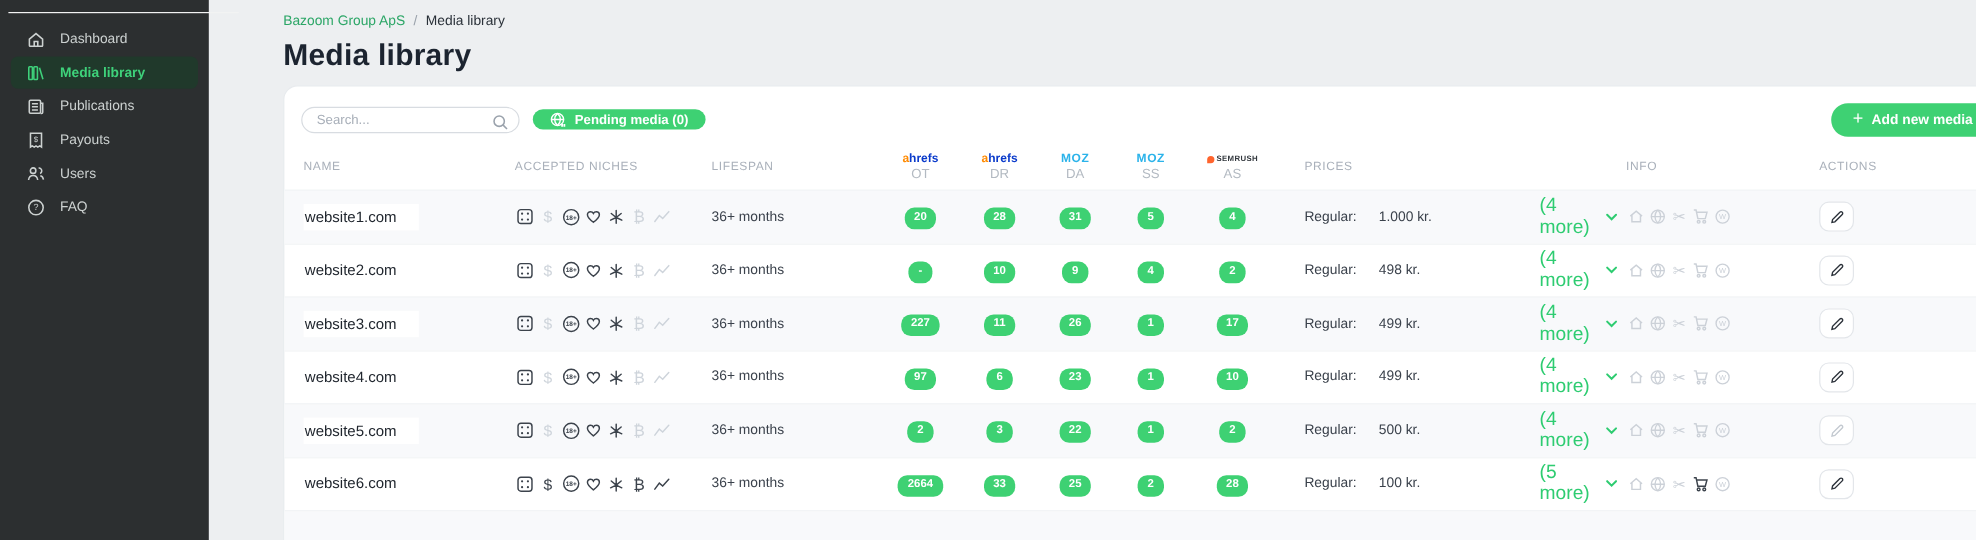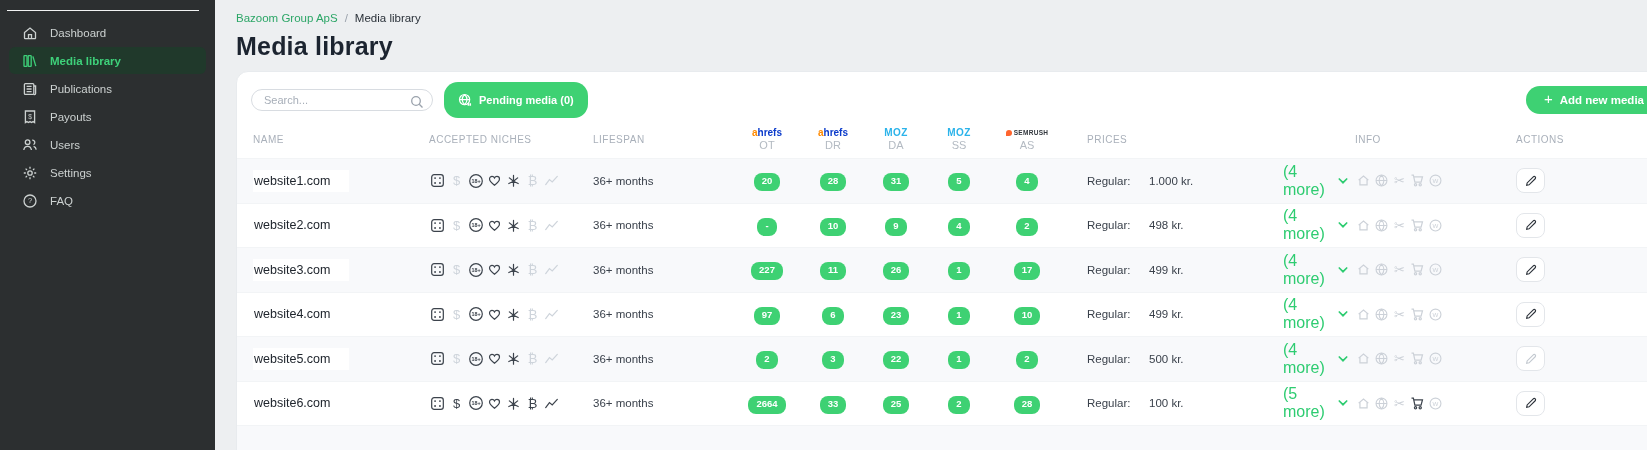--- a/index.html
+++ b/index.html
@@ -1,20 +1,20 @@
 <!DOCTYPE html>
 <html><head>
 <meta charset="utf-8">
 <style>
   * { margin:0; padding:0; box-sizing:border-box; }
   html,body { width:1647px; height:450px; overflow:hidden; background:#edeff1;
     font-family:"Liberation Sans", sans-serif; }
 
   
-  .sidebar { position:absolute; left:0; top:0; width:215px; height:450px; background:#2c2f30; }
+  .sidebar { position:absolute; left:0; top:0; width:174px; height:450px; background:#2c2f30; }
   .sidebar-divider { position:absolute; top:10px; left:7px; width:192px; height:0;
     border-top:1.6px solid #f2f3f3; }
   .nav { position:absolute; top:18px; left:0; right:0; }
   .nav-item { display:flex; align-items:center; gap:12px; height:27px; margin:1px 9px;
     padding-left:13px; border-radius:6px; color:#ccd1d0; font-size:11.5px; cursor:pointer; }
   .nav-item .nicon { width:16px; height:16px; display:flex; align-items:center; justify-content:center; }
   .nav-item.active { background:#20392b; color:#3ed17a; font-weight:700; }
   .nav-item svg { display:block; }
 
   
@@ -30,21 +30,21 @@
     background:#fff; border:1px solid #e8ebee; border-radius:12px; overflow:hidden; }
 
   
   .toolbar { display:flex; align-items:center; margin:14px 14px 0 14px; height:27px; }
   .search-wrap { position:relative; width:182px; }
   .search-input { width:182px; height:22px; border:1px solid #d8dce1; border-radius:14px;
     padding:0 28px 0 12px; font-size:11px; color:#3a414b; background:#fff; outline:none;
     font-family:"Liberation Sans", sans-serif; }
   .search-input::placeholder { color:#a7aeb8; }
   .search-icon { position:absolute; right:9px; top:6px; }
-  .btn { border:none; height:36px; border-radius:14px; background:#3ed173; color:#fff;
+  .btn { border:none; height:17px; border-radius:14px; background:#3ed173; color:#fff;
     font-size:11px; font-weight:700; display:flex; align-items:center; gap:7px; padding:0 14px;
     cursor:pointer; white-space:nowrap; font-family:"Liberation Sans", sans-serif; }
   .pending-btn { margin-left:11px; }
   .add-btn { margin-left:auto; margin-right:-14px; padding:0 18px; height:28px; font-size:11.5px; }
   .plus-glyph { font-size:15px; font-weight:400; line-height:1; margin-top:-2px; }
 
   
   .grid { display:grid; padding-left:16px;
     grid-template-columns:176px 164px 140px 68px 64px 62px 64px 72px 220px 65px 153px 1fr;
     align-items:center; }
@@ -137,29 +137,20 @@
             <path d="M1.8 13c.3-2.4 1.9-3.7 3.8-3.7S9.1 10.6 9.4 13"></path>
             <path d="M10.2 3.1a2.3 2.3 0 0 1 2.6 2.3c0 1-.6 1.8-1.4 2.1"></path>
             <path d="M11.6 9.4c1.5.4 2.4 1.6 2.6 3.3"></path>
           </svg>
       </span>
       <span>Users</span>
     </div>
     <div class="nav-item">
       <span class="nicon">
         <svg width="16" height="16" viewBox="0 0 16 16" fill="none" stroke="currentColor" stroke-width="1.3">
-            <circle cx="8" cy="8" r="2.2"></circle>
-            <path d="M8 1.8v2M8 12.2v2M1.8 8h2M12.2 8h2M3.6 3.6l1.4 1.4M11 11l1.4 1.4M12.4 3.6 11 5M5 11l-1.4 1.4"></path>
-          </svg>
-      </span>
-      <span>Settings</span>
-    </div>
-    <div class="nav-item">
-      <span class="nicon">
-        <svg width="16" height="16" viewBox="0 0 16 16" fill="none" stroke="currentColor" stroke-width="1.3">
             <circle cx="8" cy="8" r="6"></circle>
             <text x="8" y="10.4" text-anchor="middle" font-size="7.5" fill="currentColor" stroke="none">?</text>
           </svg>
       </span>
       <span>FAQ</span>
     </div>
   </div>
 </div>
 
 <div class="content">

